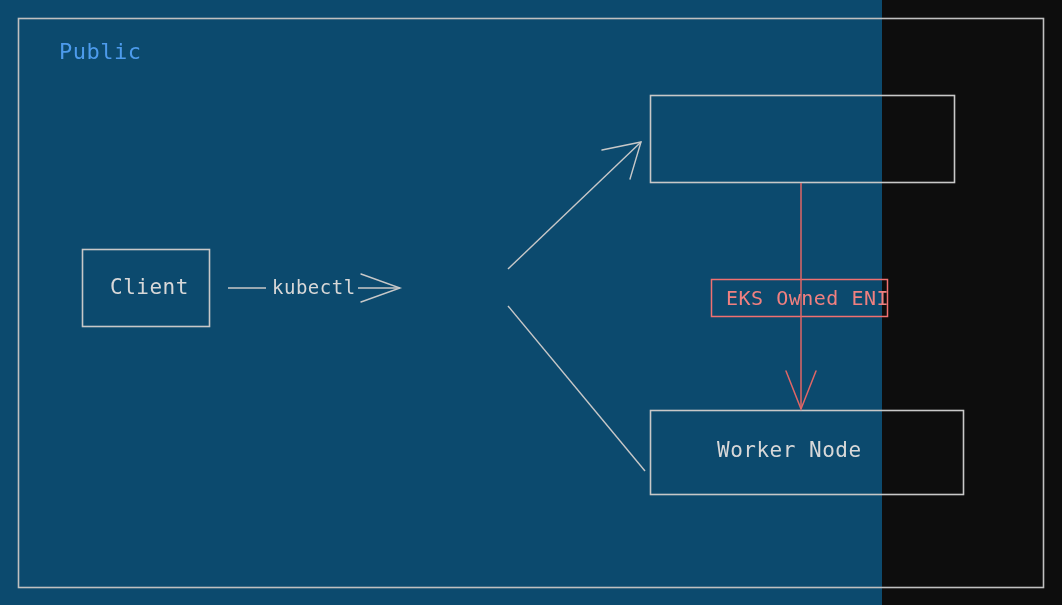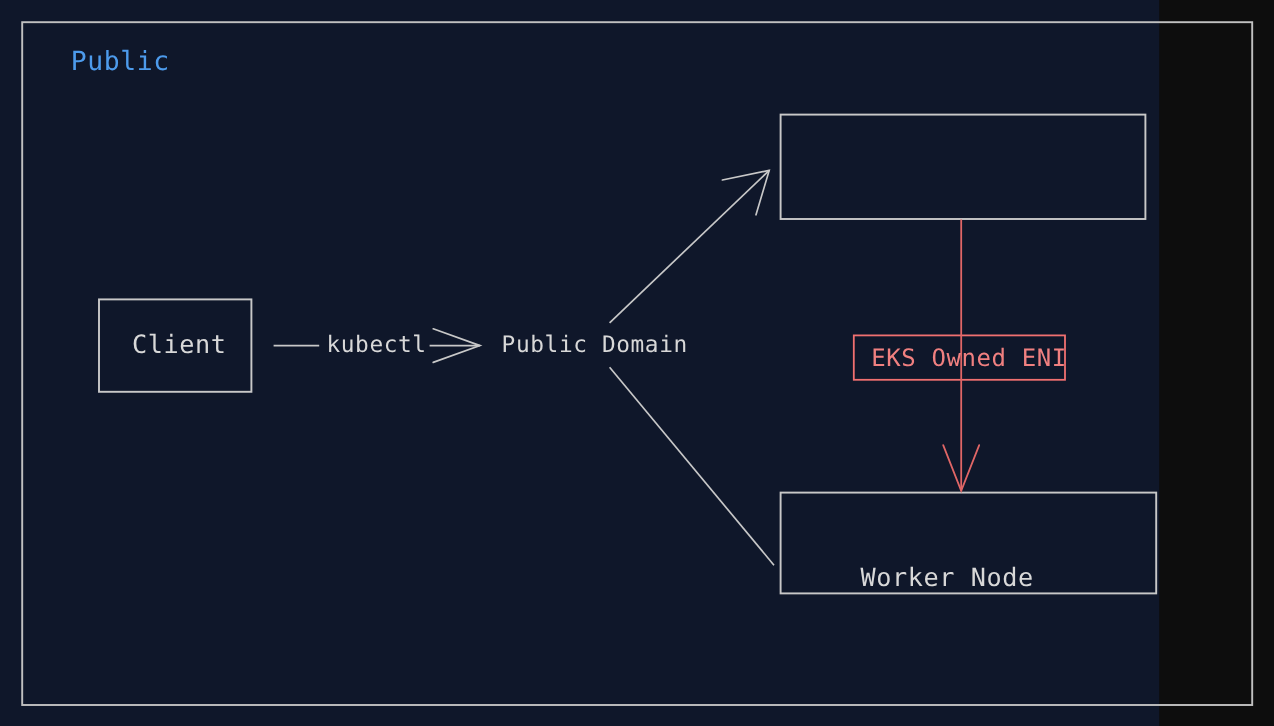--- a/index.html
+++ b/index.html
@@ -9,23 +9,23 @@
     background: #0d0d0d;
   }
   body {
     width: 1062px;
     height: 605px;
     overflow: hidden;
     font-family: "DejaVu Sans Mono", "Liberation Mono", monospace;
   }
   #canvas {
     position: relative;
-    width: 966px;
+    width: 882px;
     height: 605px;
-    background: #0f172a;
+    background: #0c4a6e;
   }
   svg#layer {
     position: absolute;
     left: 0;
     top: 0;
     width: 1062px;
     height: 605px;
   }
   .lbl {
     position: absolute;
@@ -49,21 +49,21 @@
     color: #d8d8d8;
     letter-spacing: 0.5px;
   }
   .eni-label {
     font-size: 20px;
     color: #f08080;
     letter-spacing: 0.5px;
   }
   #client-label      { left: 110px; top: 277px; }
   #controlplane-label{ left: 716px; top: 127px; }
-  #workernode-label  { left: 717px; top: 440px; margin-top: 31px; }
+  #workernode-label  { left: 717px; top: 440px; }
   #kubectl-label     { left: 272px; top: 278px; }
   #publicdomain-label{ left: 418px; top: 278px; }
   #eni-label         { left: 726px; top: 288px; }
 </style>
 </head>
 <body>
 
 <div id="canvas">
 
   <svg id="layer" viewBox="0 0 1062 605" xmlns="http://www.w3.org/2000/svg">
@@ -89,21 +89,20 @@
     <line x1="508" y1="306" x2="645" y2="471" stroke="#c8c8c8" stroke-width="1.4"></line>
 
     <line x1="801" y1="183" x2="801" y2="409" stroke="#e06666" stroke-width="1.5"></line>
     <polyline points="786,371 801,409 816,371" fill="none" stroke="#e06666" stroke-width="1.5" stroke-linecap="round" stroke-linejoin="miter"></polyline>
   </svg>
 
   <div class="lbl group-title">Public</div>
 
   <div class="lbl node-label" id="client-label">Client</div>
 
-  <div class="lbl edge-label" id="publicdomain-label">Public Domain</div>
 
 
   <div class="lbl node-label" id="workernode-label">Worker Node</div>
 
   <div class="lbl eni-label" id="eni-label">EKS Owned ENI</div>
 
   <div class="lbl edge-label" id="kubectl-label">kubectl</div>
 
 </div>
 

